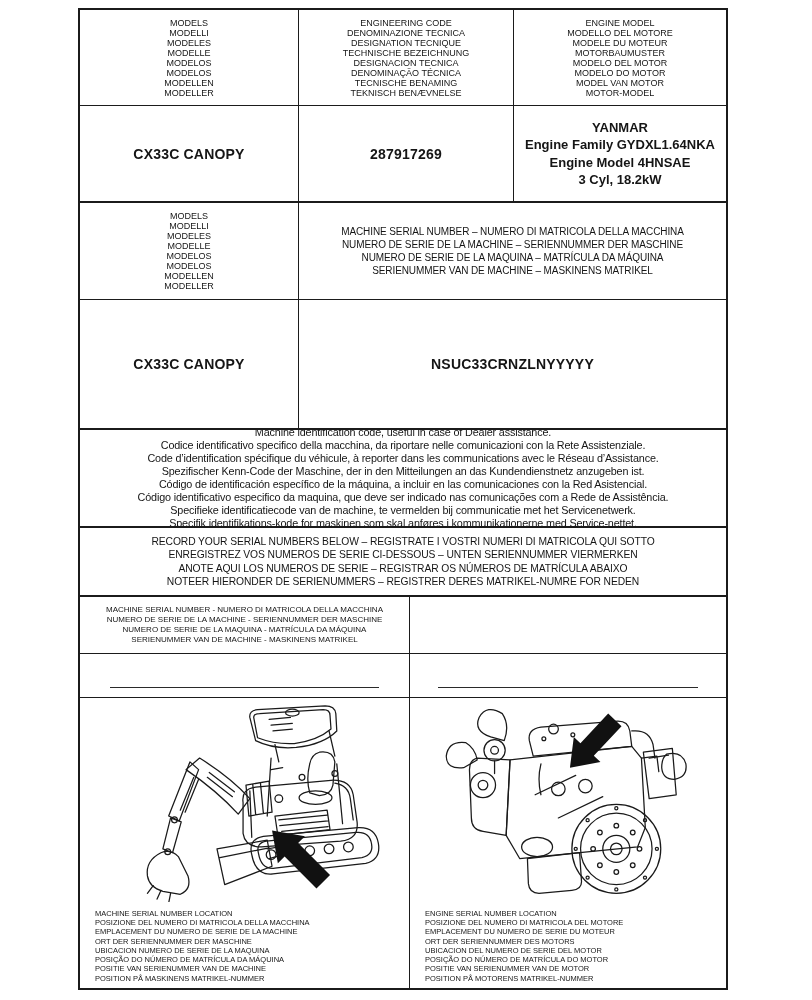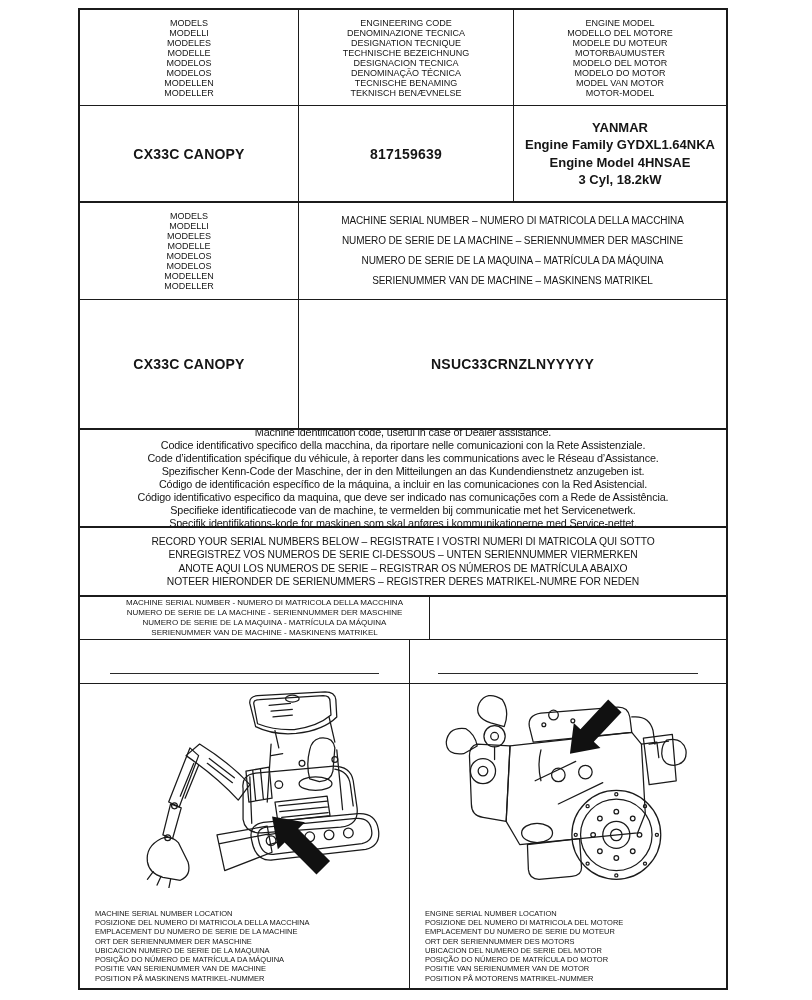--- a/index.html
+++ b/index.html
@@ -13,38 +13,38 @@
     box-sizing:border-box;border:2px solid #1b1b1b;
     display:flex;flex-direction:column;background:#fff;
   }
   .row{display:flex;box-sizing:border-box;border-bottom:1px solid #1b1b1b;min-height:0;}
   .r1{height:96px;}
   .r2{height:97px;border-bottom-width:2px;}
   .r3{height:97px;}
   .r4{height:130px;border-bottom-width:2px;}
   .r5{height:98px;border-bottom-width:2px;}
   .r6{height:69px;border-bottom-width:2px;}
-  .r7{height:43px;padding-left:20px;}
+  .r7{height:57px;}
   .r8{height:44px;}
   .r9{flex:1;border-bottom:none;}
   .cell{
     box-sizing:border-box;border-right:1px solid #1b1b1b;
     display:flex;flex-direction:column;justify-content:center;align-items:center;
     overflow:hidden;min-width:0;
   }
   .cell.last{border-right:none;}
   .c1{width:219px;}
   .c2{width:215px;}
   .c3{flex:1;}
   .cmerged{flex:1;}
   .half{width:330px;}
   .half.last{flex:1;}
   .pre{white-space:pre-line;}
   .tinylist{font-size:9px;line-height:10px;text-align:center;width:max-content;}
-  .medlist{font-size:10px;line-height:20px;text-align:center;letter-spacing:-0.1px;}
+  .medlist{font-size:10px;line-height:13px;text-align:center;letter-spacing:-0.1px;}
   .bigval{font-weight:bold;font-size:14px;letter-spacing:0.2px;}
   .biglines{font-weight:bold;font-size:13px;line-height:17.5px;text-align:center;}
   .para{font-size:10.8px;line-height:13px;text-align:center;letter-spacing:-0.15px;}
   .para2{font-size:10.3px;line-height:13.5px;text-align:center;letter-spacing:-0.1px;}
   .smlist{font-size:8px;line-height:10px;text-align:center;}
   .caption{
     font-size:7.5px;line-height:9.3px;text-align:left;
     align-self:stretch;padding:0 4px 5px 15px;margin-top:auto;
   }
   .writein{justify-content:flex-end;padding-bottom:9px;}
@@ -91,21 +91,21 @@
 MODEL VAN MOTOR
 MOTOR-MODEL</div>
       </div>
     </div>
 
     <div class="row r2">
       <div class="cell c1">
         <div class="bigval">CX33C CANOPY</div>
       </div>
       <div class="cell c2">
-        <div class="bigval">817159639</div>
+        <div class="bigval">287917269</div>
       </div>
       <div class="cell c3 last">
         <div class="biglines pre">YANMAR
 Engine Family GYDXL1.64NKA
 Engine Model 4HNSAE
 3 Cyl, 18.2kW</div>
       </div>
     </div>
 
     <div class="row r3">

